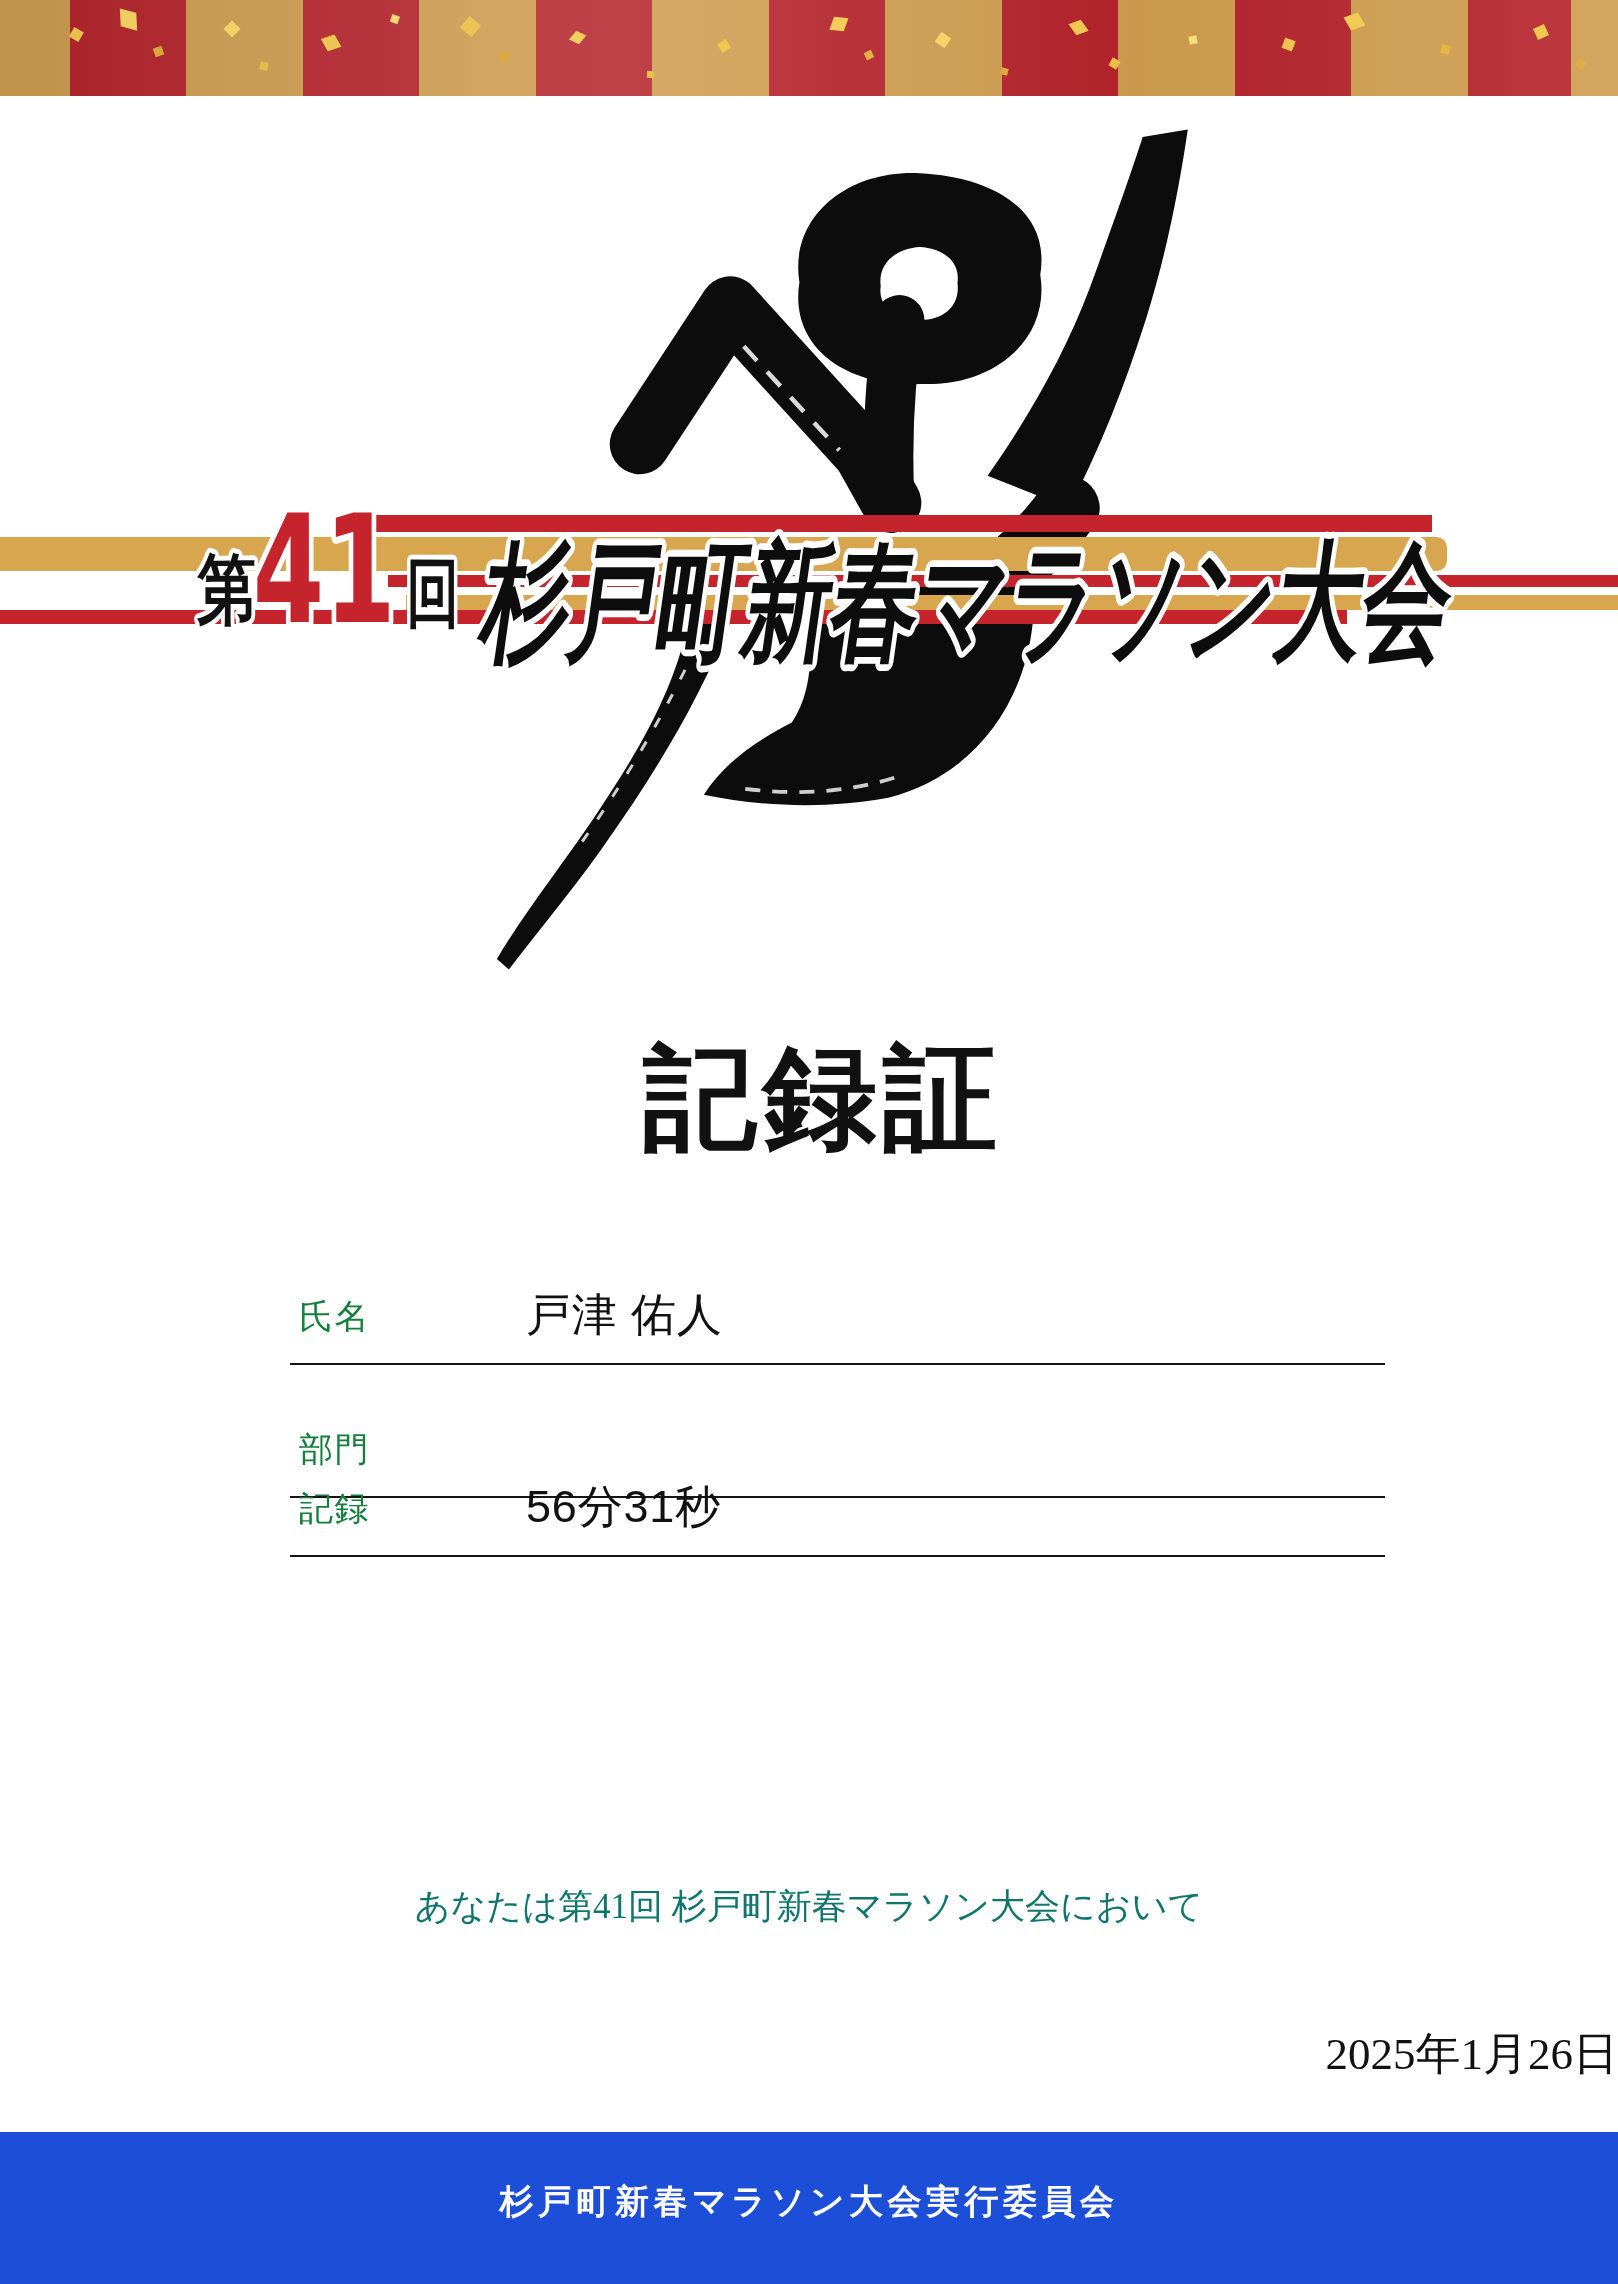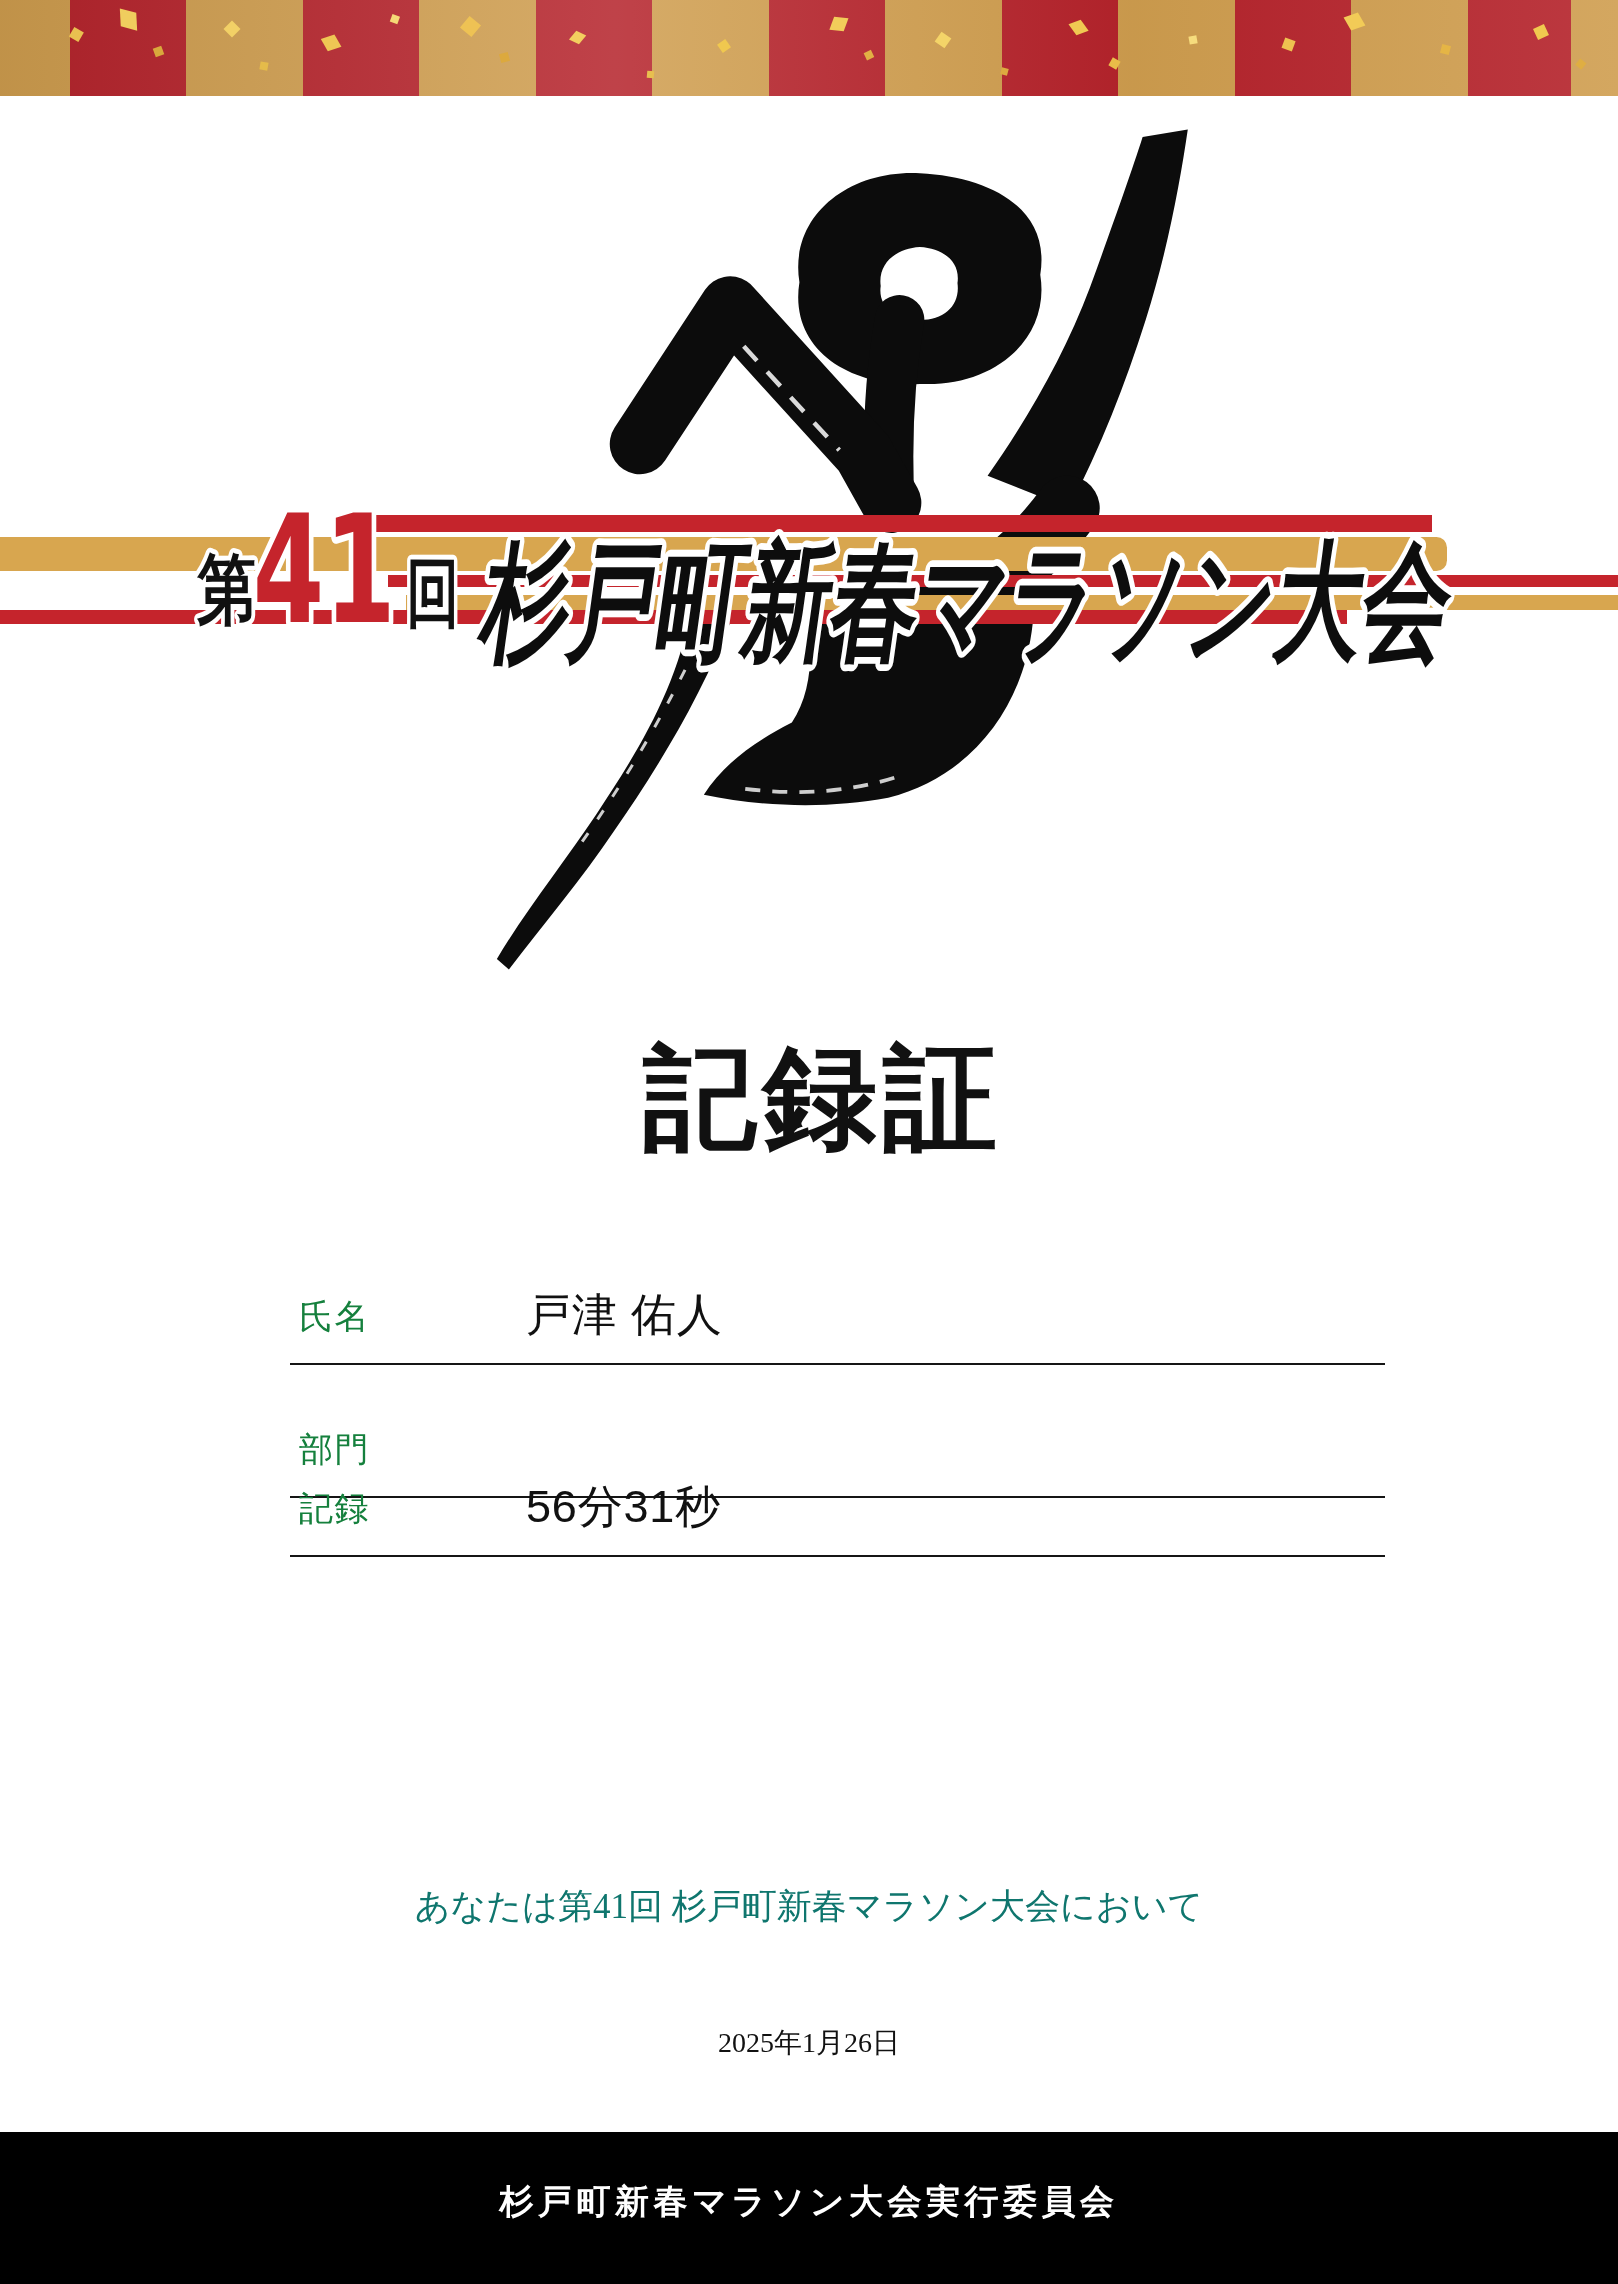--- a/index.html
+++ b/index.html
@@ -58,28 +58,28 @@
     position:absolute; left:236px; bottom:18px; font-size:45px; color:#111;
     font-family:"Liberation Sans","DejaVu Sans",sans-serif; letter-spacing:0.8px; white-space:pre;
   }
 
   
   .statement{
     position:absolute; left:0; top:1885px; width:1618px; text-align:center;
     font-size:35px; line-height:43px; color:#0f766e;
   }
   .date-line{
-    position:absolute; left:0; top:2024px; width:1618px; text-align:center;
-    font-size:28px; color:#111;
+    position:absolute; left:0; top:2024px; width:1618px; text-align:right;
+    font-size:45px; color:#111;
   }
 
   
   .footer-band{
     position:absolute; left:0; top:2132px; width:1618px; height:152px;
-    background:#000000;
+    background:#1d4ed8;
   }
   .footer-text{
     position:absolute; left:0; top:47px; width:100%; text-align:center;
     color:#ffffff; font-size:34px; font-weight:bold; letter-spacing:4.5px;
     font-family:"Liberation Serif","DejaVu Serif",serif;
   }
 </style>
 </head>
 <body>
 

